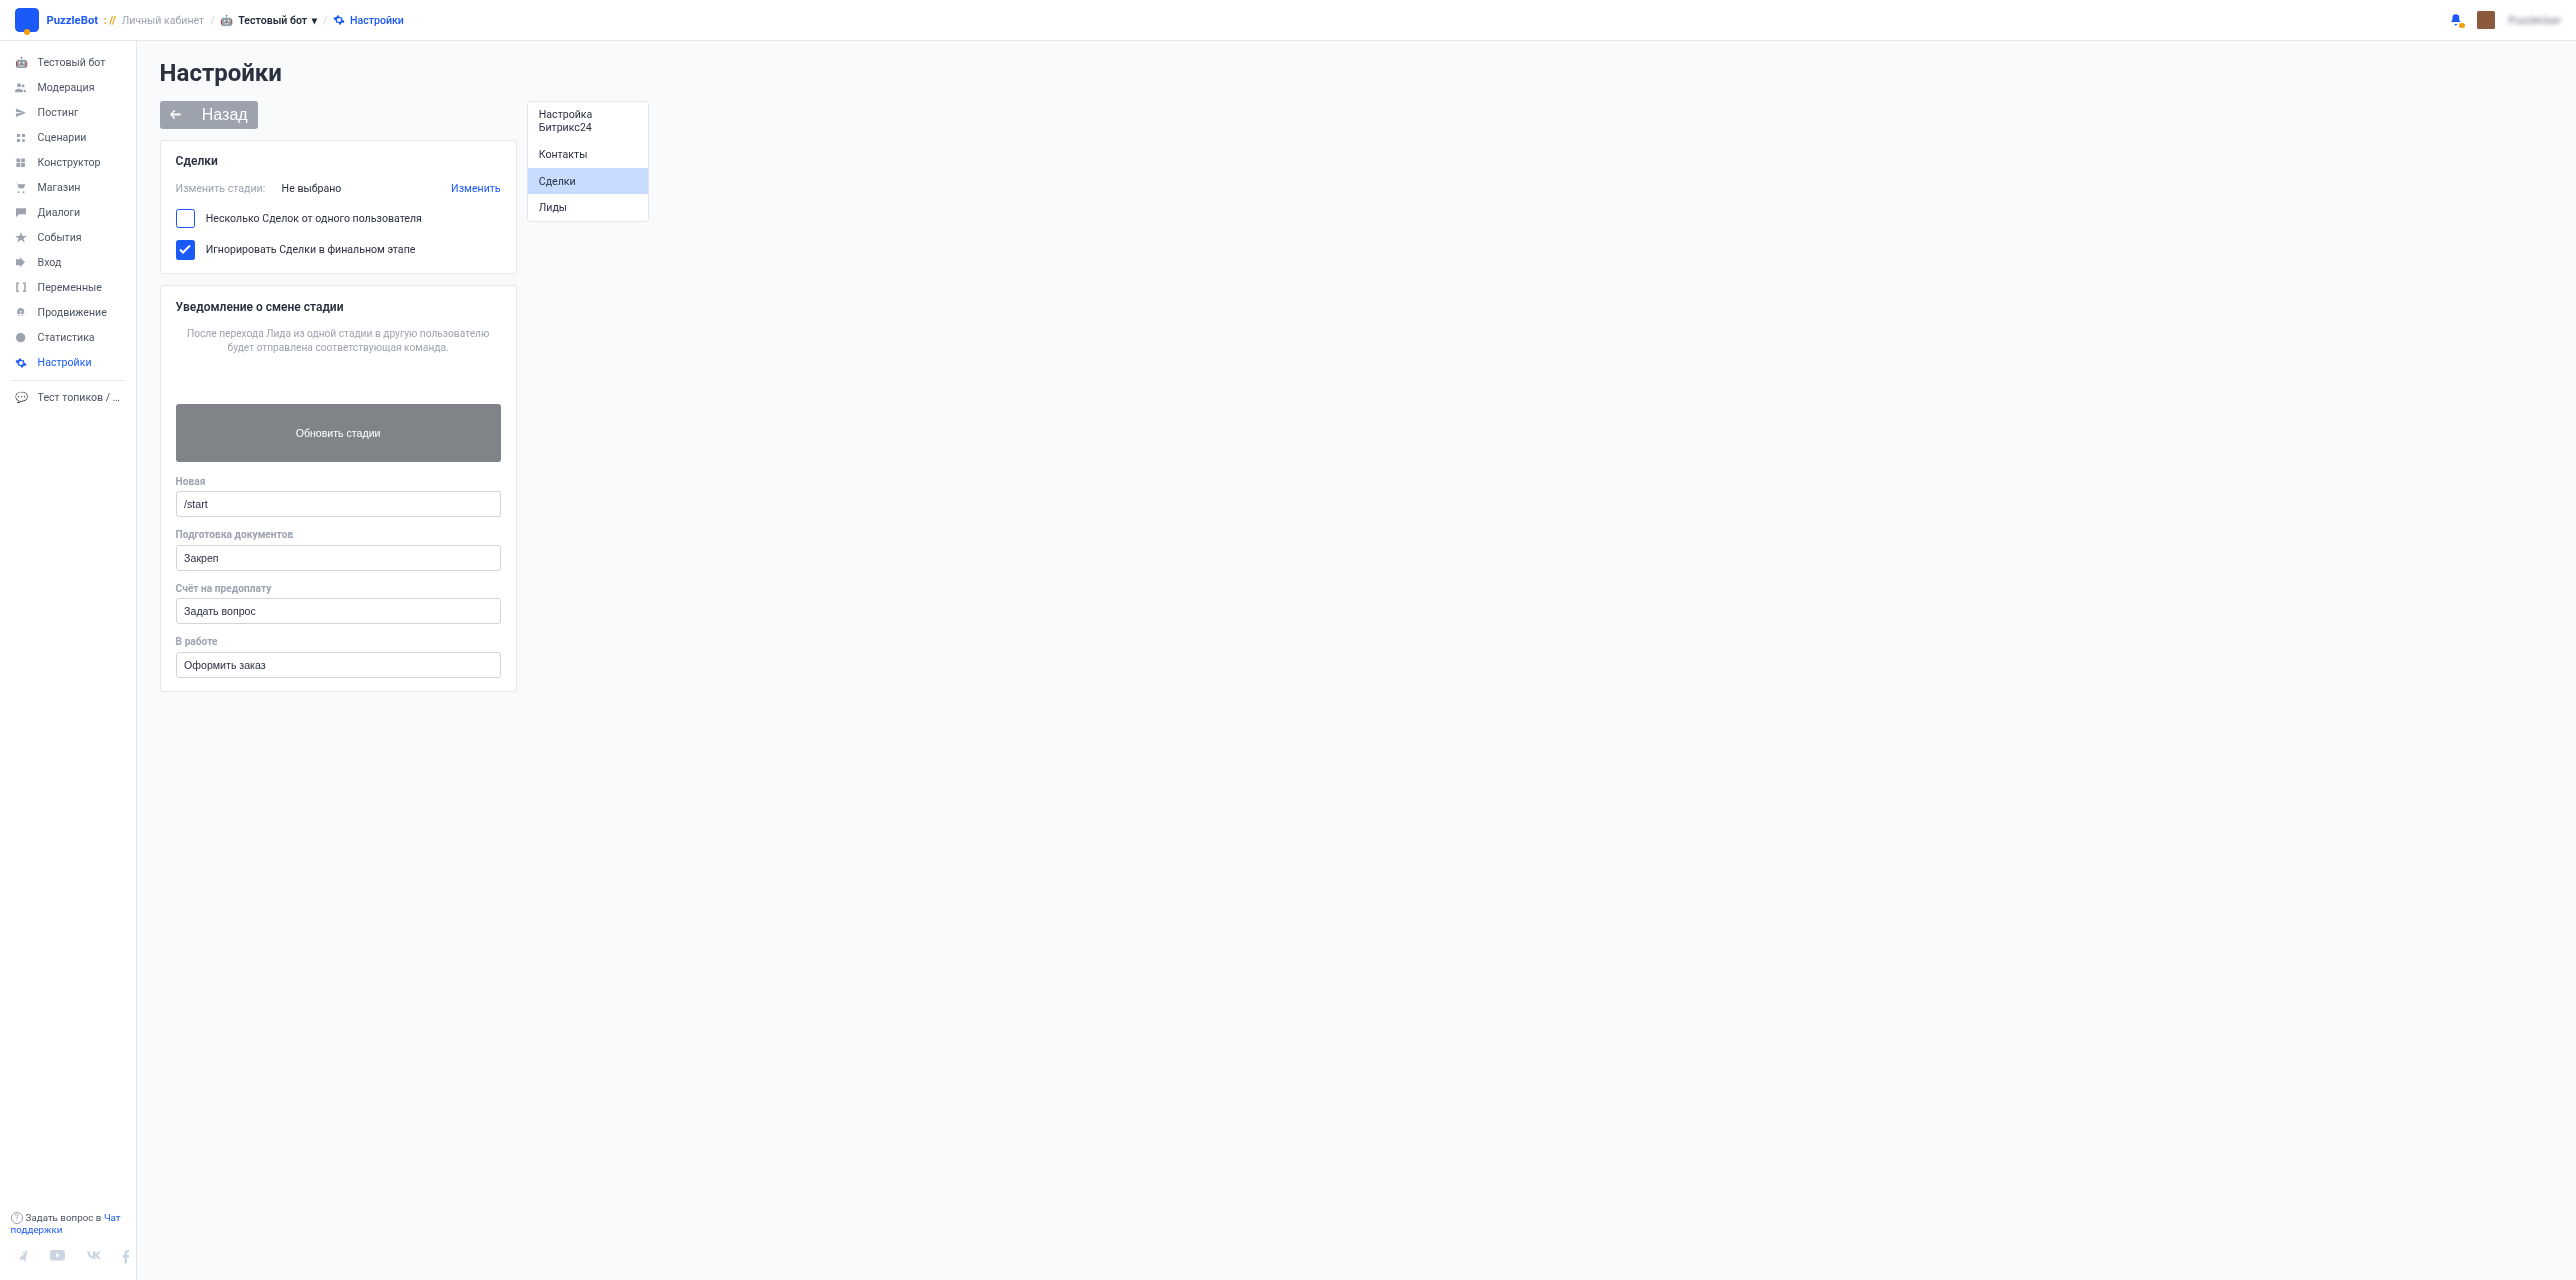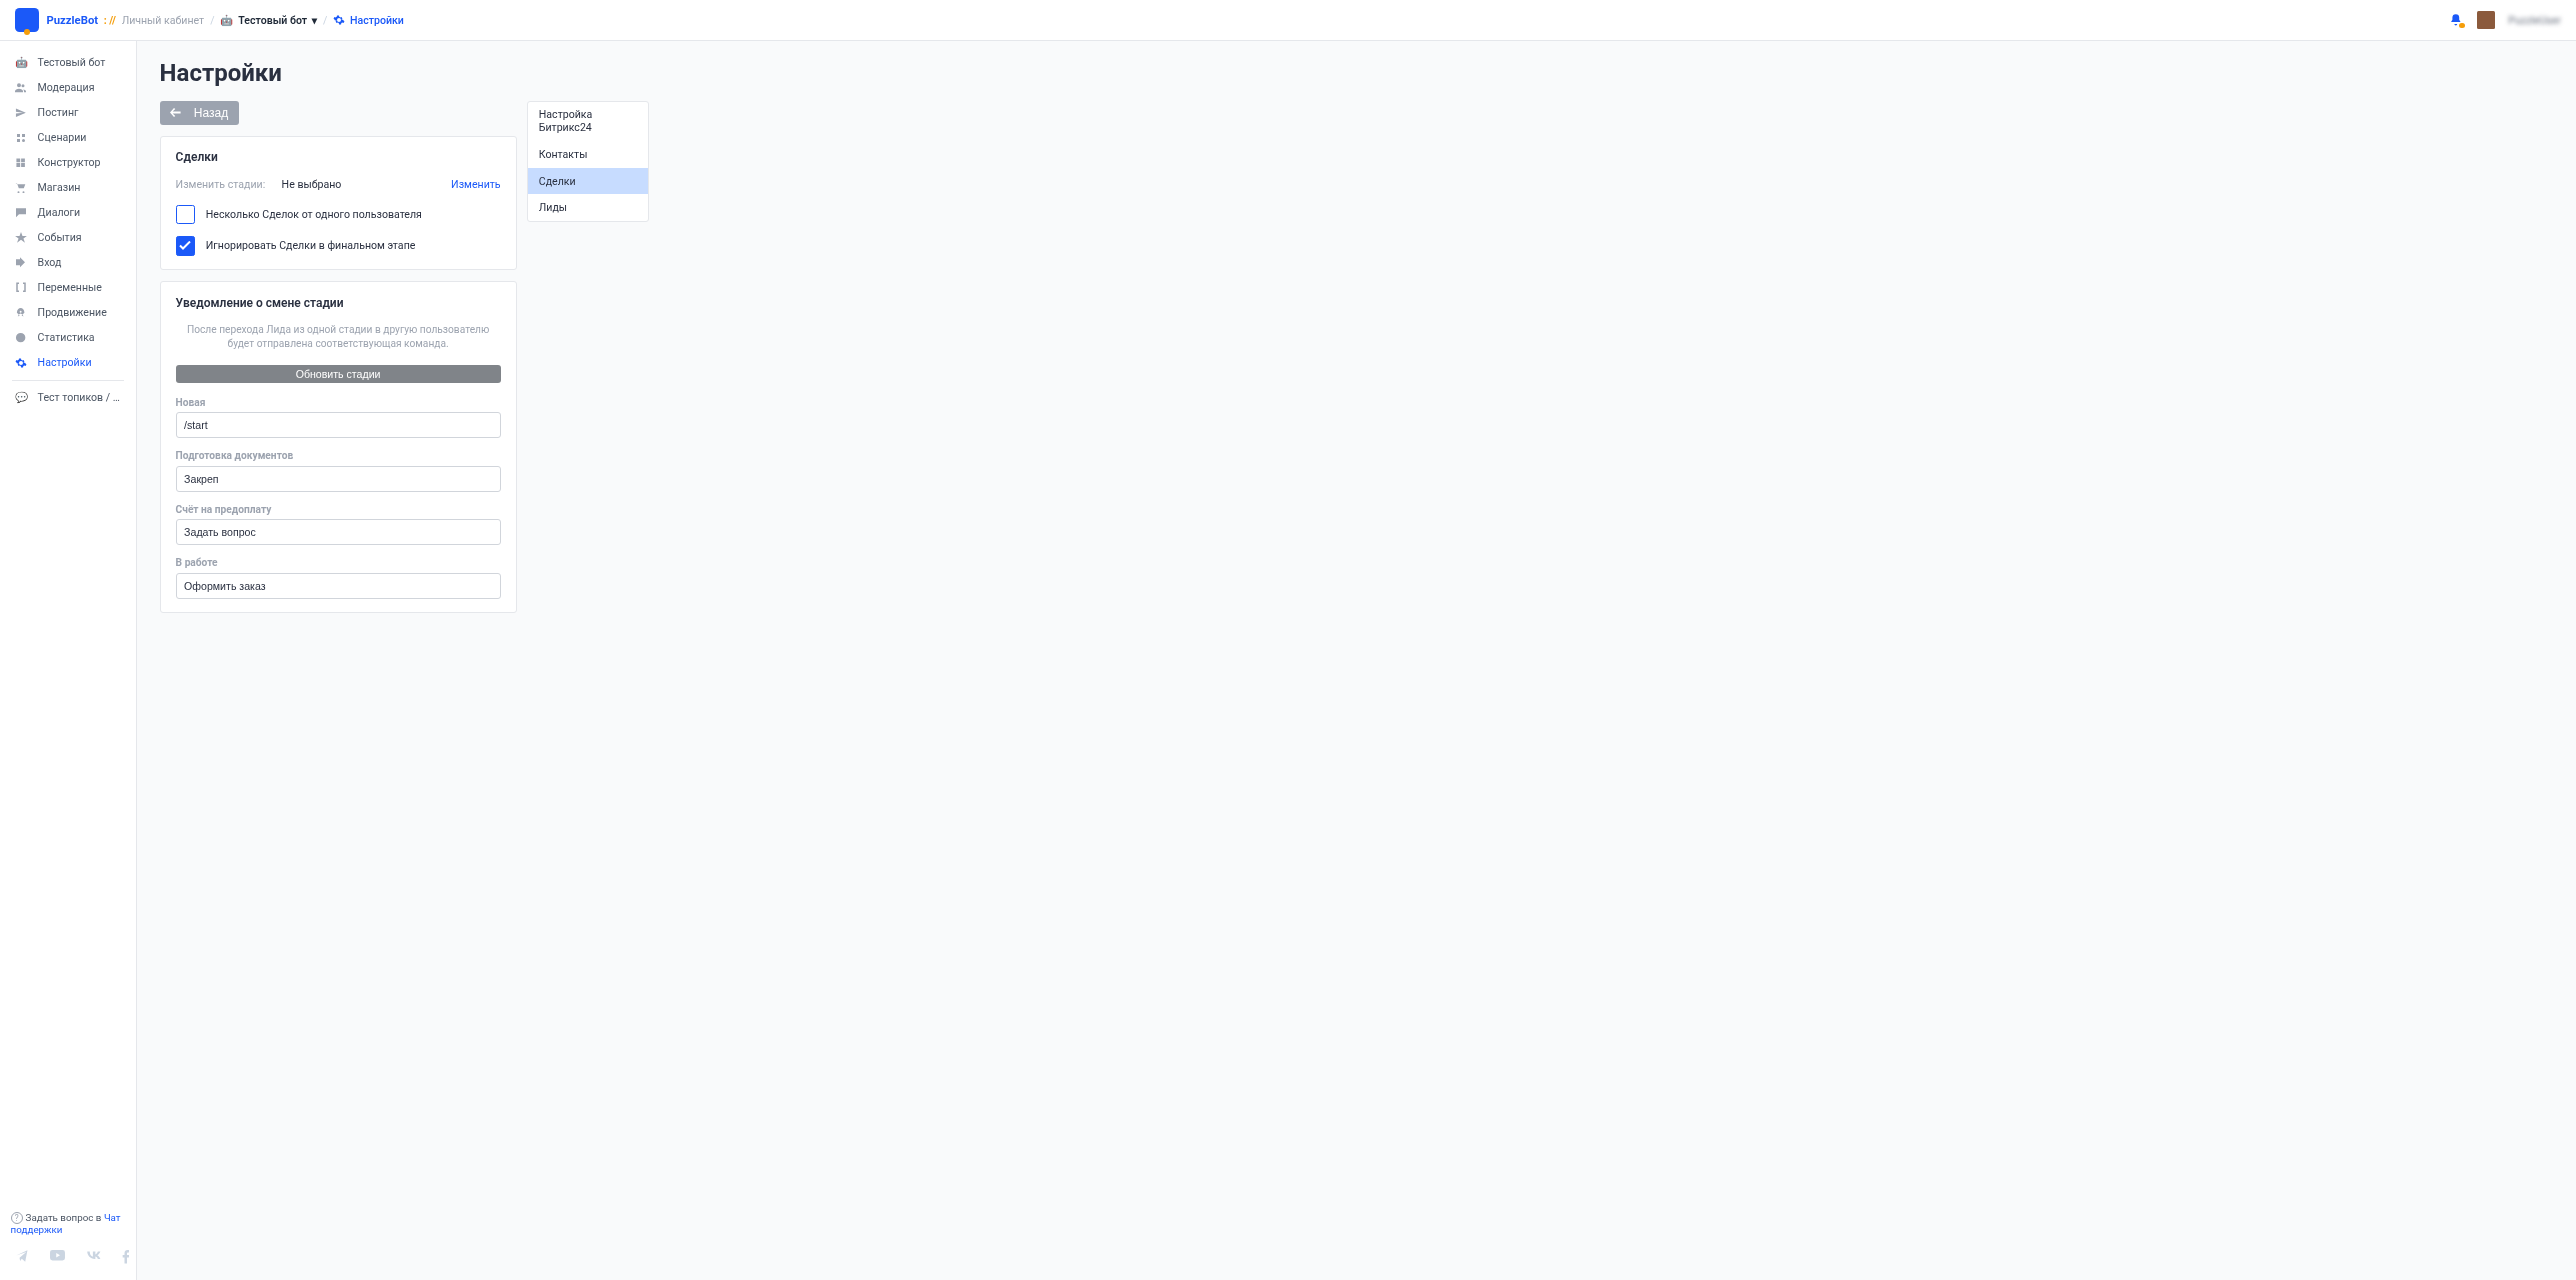--- a/index.html
+++ b/index.html
@@ -26,33 +26,33 @@
 .side-item.active .ico { color:#1b59f8; }
 .side-divider { border:none; border-top:0.8px solid #e5e7eb; margin:4.5px 12px; }
 .side-footer { margin-top:auto; padding:7.5px 10.6px; font-size:9.8px; color:#4b5563; }
 .side-footer a { color:#1b59f8; text-decoration:none; }
 .qmark { display:inline-block; width:12px; height:12px; border:0.8px solid #9ca3af; border-radius:50%; text-align:center; line-height:10.6px; font-size:8.3px; color:#9ca3af; margin-right:3px;}
 .social { display:flex; gap:21px; padding:7.5px 15px; color:#cbd5e1; font-size:13.6px; }
 .main { flex:1; background:#f9fafb; padding:18px 22.6px; overflow:auto; }
 .page-title { font-size:24px; font-weight:700; color:#2a3040; margin-bottom:13.6px; }
 .columns { display:flex; gap:10.6px; align-items:flex-start; }
 .col-left { width:357px; display:flex; flex-direction:column; gap:10.6px; }
-.btn-back { display:inline-flex; align-items:center; gap:13px; background:#9ca3af; color:#fff; border:none; padding:5.3px 10.6px; border-radius:3px; font-size:12px; cursor:pointer; width:fit-content;}
+.btn-back { display:inline-flex; align-items:center; gap:21px; background:#9ca3af; color:#fff; border:none; padding:5.3px 10.6px; border-radius:3px; font-size:16px; cursor:pointer; width:fit-content;}
 .card { background:#fff; border:0.8px solid #e5e7eb; border-radius:3px; padding:13.6px 15px; }
 .card-title { font-size:12px; font-weight:600; color:#2a3040; margin-bottom:13.6px; }
 .row { display:flex; align-items:center; font-size:10.6px; margin-bottom:13.6px; }
 .row-label { color:#9ca3af; min-width:106px; }
 .row-val { color:#2a3040; }
 .link-change { margin-left:auto; color:#1b59f8; cursor:pointer; }
 .check-row { display:flex; align-items:center; gap:10.6px; margin-bottom:12px; font-size:10.6px; color:#2a3040; }
 .check-row:last-child { margin-bottom:0; }
 .chk { width:19.6px; height:19.6px; border:1.5px solid #1b59f8; border-radius:2.3px; display:flex; align-items:center; justify-content:center; cursor:pointer; flex-shrink:0; }
 .chk.checked { background:#1b59f8; color:#fff; }
 .card-desc { color:#9ca3af; font-size:10.2px; line-height:1.4; margin-bottom:13.6px;text-align:center; }
-.btn-wide { width:100%; background:#808489; color:#fff; border:none; padding:3px; border-radius:3px; font-size:10.6px; cursor:pointer; margin-bottom:13.6px; }
+.btn-wide { width:100%; background:#808489; color:#fff; border:none; padding:23px; border-radius:3px; font-size:10.6px; cursor:pointer; margin-bottom:13.6px;margin-top:35px; }
 .field-label { color:#9ca3af; font-size:10.2px; margin-bottom:4.5px;font-weight:bold; }
 .text-input { width:100%; padding:6px 7.5px; border:0.8px solid #d1d5db; border-radius:3px; font-size:10.6px; color:#2a3040; margin-bottom:12px; }
 .text-input:last-of-type { margin-bottom:0; }
 .tabs { width:122px; background:#fff; border:0.8px solid #e5e7eb; border-radius:3px; overflow:hidden; }
 .tab-item { padding:6.8px 10.6px; font-size:10.6px; color:#2a3040; cursor:pointer; }
 .tab-item.active { background:#c7dcff; }
 svg { display:block; }
 </style>
 </head>
 <body>

